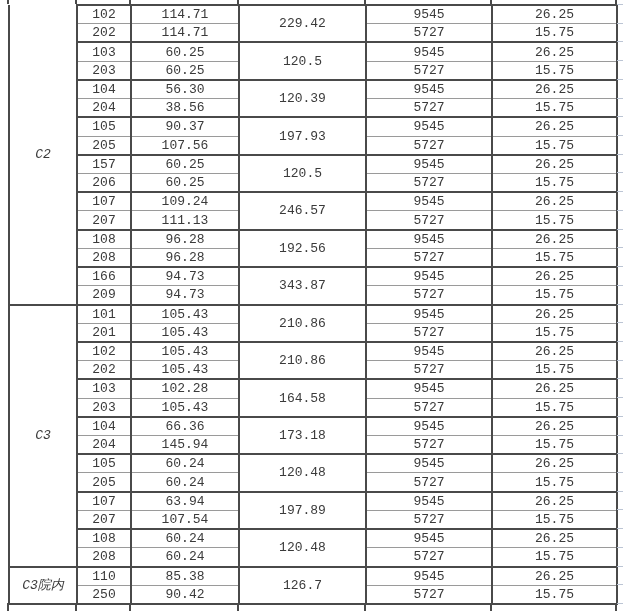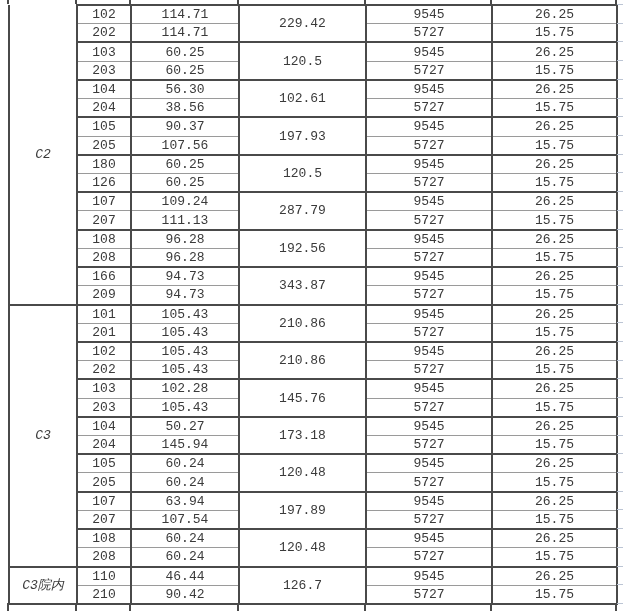--- a/index.html
+++ b/index.html
@@ -80,21 +80,21 @@
         </tr>
         <tr class="row">
           <td class="cell">203</td>
           <td class="cell">60.25</td>
           <td class="cell">5727</td>
           <td class="cell">15.75</td>
         </tr>
         <tr class="row">
           <td class="cell lb">104</td>
           <td class="cell lb">56.30</td>
-          <td class="cell" rowspan="2">102.61</td>
+          <td class="cell" rowspan="2">120.39</td>
           <td class="cell lb">9545</td>
           <td class="cell lb">26.25</td>
         </tr>
         <tr class="row">
           <td class="cell">204</td>
           <td class="cell">38.56</td>
           <td class="cell">5727</td>
           <td class="cell">15.75</td>
         </tr>
         <tr class="row">
@@ -104,36 +104,36 @@
           <td class="cell lb">9545</td>
           <td class="cell lb">26.25</td>
         </tr>
         <tr class="row">
           <td class="cell">205</td>
           <td class="cell">107.56</td>
           <td class="cell">5727</td>
           <td class="cell">15.75</td>
         </tr>
         <tr class="row">
-          <td class="cell lb">180</td>
+          <td class="cell lb">157</td>
           <td class="cell lb">60.25</td>
           <td class="cell" rowspan="2">120.5</td>
           <td class="cell lb">9545</td>
           <td class="cell lb">26.25</td>
         </tr>
         <tr class="row">
-          <td class="cell">126</td>
+          <td class="cell">206</td>
           <td class="cell">60.25</td>
           <td class="cell">5727</td>
           <td class="cell">15.75</td>
         </tr>
         <tr class="row">
           <td class="cell lb">107</td>
           <td class="cell lb">109.24</td>
-          <td class="cell" rowspan="2">287.79</td>
+          <td class="cell" rowspan="2">246.57</td>
           <td class="cell lb">9545</td>
           <td class="cell lb">26.25</td>
         </tr>
         <tr class="row">
           <td class="cell">207</td>
           <td class="cell">111.13</td>
           <td class="cell">5727</td>
           <td class="cell">15.75</td>
         </tr>
         <tr class="row">
@@ -185,33 +185,33 @@
         </tr>
         <tr class="row">
           <td class="cell">202</td>
           <td class="cell">105.43</td>
           <td class="cell">5727</td>
           <td class="cell">15.75</td>
         </tr>
         <tr class="row">
           <td class="cell lb">103</td>
           <td class="cell lb">102.28</td>
-          <td class="cell" rowspan="2">145.76</td>
+          <td class="cell" rowspan="2">164.58</td>
           <td class="cell lb">9545</td>
           <td class="cell lb">26.25</td>
         </tr>
         <tr class="row">
           <td class="cell">203</td>
           <td class="cell">105.43</td>
           <td class="cell">5727</td>
           <td class="cell">15.75</td>
         </tr>
         <tr class="row">
           <td class="cell lb">104</td>
-          <td class="cell lb">50.27</td>
+          <td class="cell lb">66.36</td>
           <td class="cell" rowspan="2">173.18</td>
           <td class="cell lb">9545</td>
           <td class="cell lb">26.25</td>
         </tr>
         <tr class="row">
           <td class="cell">204</td>
           <td class="cell">145.94</td>
           <td class="cell">5727</td>
           <td class="cell">15.75</td>
         </tr>
@@ -250,27 +250,27 @@
         </tr>
         <tr class="row">
           <td class="cell">208</td>
           <td class="cell">60.24</td>
           <td class="cell">5727</td>
           <td class="cell">15.75</td>
         </tr>
         <tr class="row">
           <td rowspan="2" class="cell label-cell bl">C3院内</td>
           <td class="cell lb">110</td>
-          <td class="cell lb">46.44</td>
+          <td class="cell lb">85.38</td>
           <td class="cell" rowspan="2">126.7</td>
           <td class="cell lb">9545</td>
           <td class="cell lb">26.25</td>
         </tr>
         <tr class="row">
-          <td class="cell">210</td>
+          <td class="cell">250</td>
           <td class="cell">90.42</td>
           <td class="cell">5727</td>
           <td class="cell">15.75</td>
         </tr>
       </tbody>
   </table>
 <div class="vstub" style="left: 7px; top: 0px; height: 4px;"></div>
     <div class="vstub" style="left: 7px; top: 603px; height: 8px;"></div>
     <div class="vstub" style="left: 75px; top: 0px; height: 4px;"></div>
     <div class="vstub" style="left: 75px; top: 603px; height: 8px;"></div>

